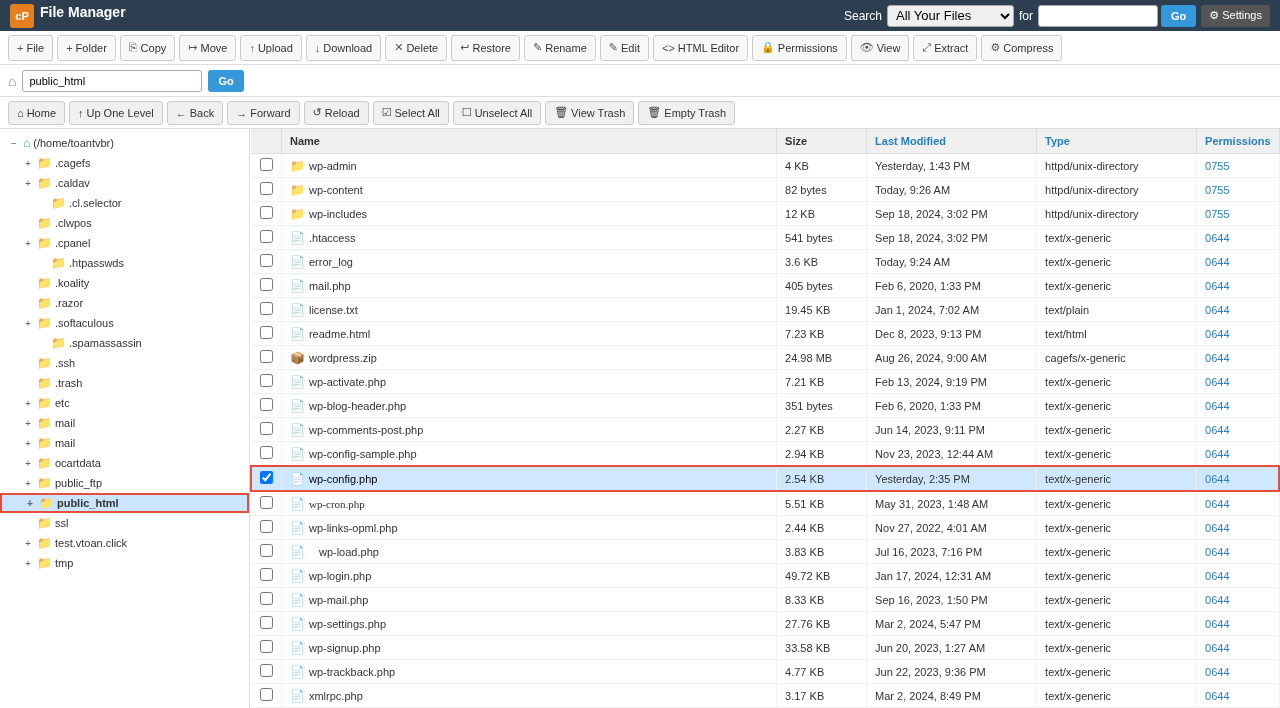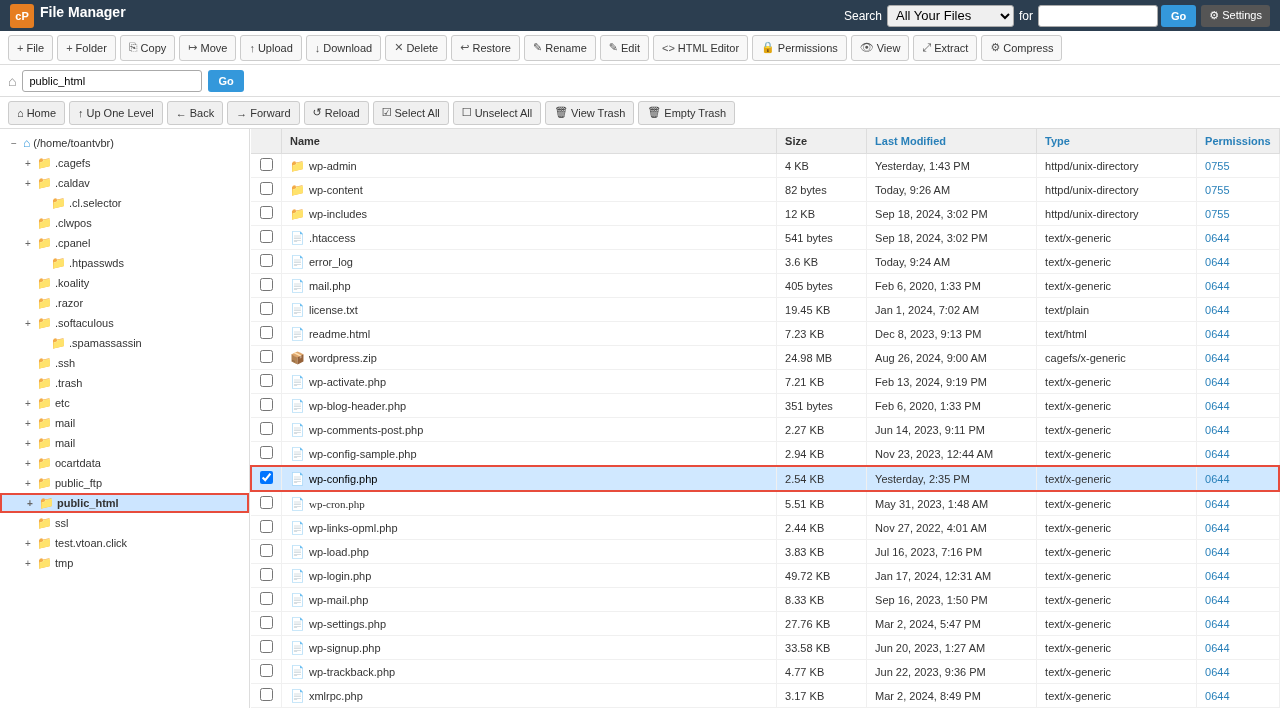--- a/index.html
+++ b/index.html
@@ -711,21 +711,21 @@
             <td class="size-col">2.44 KB</td>
             <td class="modified-col">Nov 27, 2022, 4:01 AM</td>
             <td class="type-col">text/x-generic</td>
             <td class="perms-col">0644</td>
           </tr>
           <tr>
             <td class="checkbox-col"><input type="checkbox" style=""></td>
             <td>
               <div class="file-name-cell">
                 <span class="file-icon">📄</span>
-                <span style="cursor: pointer; color: rgb(51, 51, 51);">wp-load.php</span>
+                <span style="cursor: pointer; color: rgb(51, 51, 51); margin-left: 10px;">wp-load.php</span>
               </div>
             </td>
             <td class="size-col">3.83 KB</td>
             <td class="modified-col">Jul 16, 2023, 7:16 PM</td>
             <td class="type-col">text/x-generic</td>
             <td class="perms-col">0644</td>
           </tr>
           <tr>
             <td class="checkbox-col"><input type="checkbox" style=""></td>
             <td>

